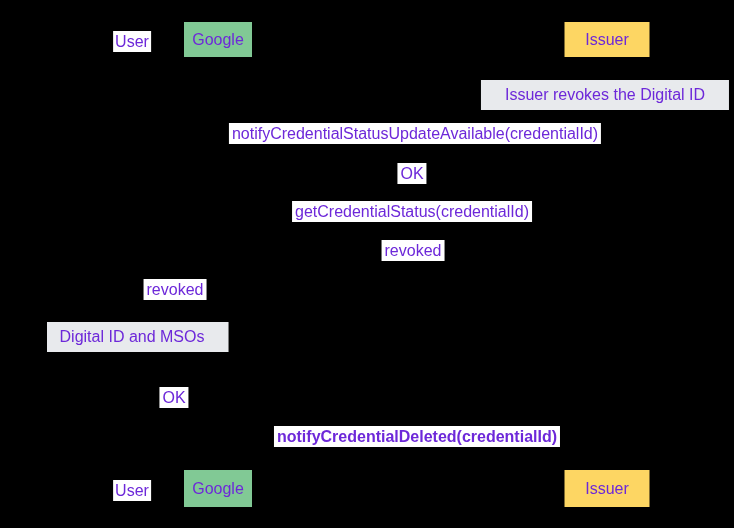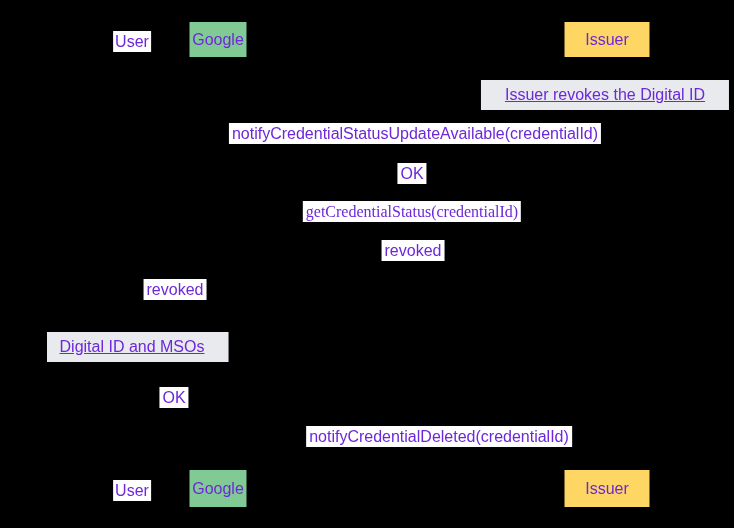--- a/index.html
+++ b/index.html
@@ -27,48 +27,47 @@
     text-align: center;
   }
   .msg {
     background: #ffffff;
     padding: 0 3px;
   }
   .note {
     background: #e8eaed;
     padding: 3px 24px;
     line-height: 24px;
-    text-decoration: underline;
   }
   .actor-box {
     position: absolute;
     transform: translateX(-50%);
     display: flex;
     align-items: center;
     justify-content: center;
     font-size: 16px;
   }
-  .actor-google { width: 57px; height: 35px; background: #81c995; text-align: center; }
+  .actor-google { width: 68px; height: 35px; background: #81c995; text-align: center; }
   .actor-issuer { width: 85px; height: 35px; background: #fdd663; }
   .actor-plain  { background: #ffffff; padding: 0 2px; }
 
   
   .pos-user-top    { left: 85px;  top: 31px;  }
   .pos-google-top  { left: 171px; top: 22px;  }
   .pos-issuer-top  { left: 560px; top: 22px;  }
 
   .pos-note1       { left: 558px; top: 80px;  }
   .pos-msg1        { left: 368px; top: 123px; }
   .pos-msg2        { left: 365px; top: 163px; }
-  .pos-msg3        { left: 365px; top: 201px; font-family: Liberation Serif, serif; }
+  .pos-msg3        { left: 365px; top: 201px; }
   .pos-msg4        { left: 366px; top: 240px; }
   .pos-msg5        { left: 128px; top: 279px; }
-  .pos-note2       { left: 85px;  top: 332px; }
+  .pos-note2       { left: 85px;  top: 322px; }
   .pos-msg6        { left: 127px; top: 387px; }
-  .pos-msg7        { left: 392px; top: 426px; }
+  .pos-msg7        { left: 370px; top: 426px; font-weight: bold; }
 
   .pos-user-bot    { left: 85px;  top: 480px; }
   .pos-google-bot  { left: 171px; top: 470px; height: 37px; }
   .pos-issuer-bot  { left: 560px; top: 470px; height: 37px; }
 </style>
 </head>
 <body>
 
 <div class="canvas">
 

